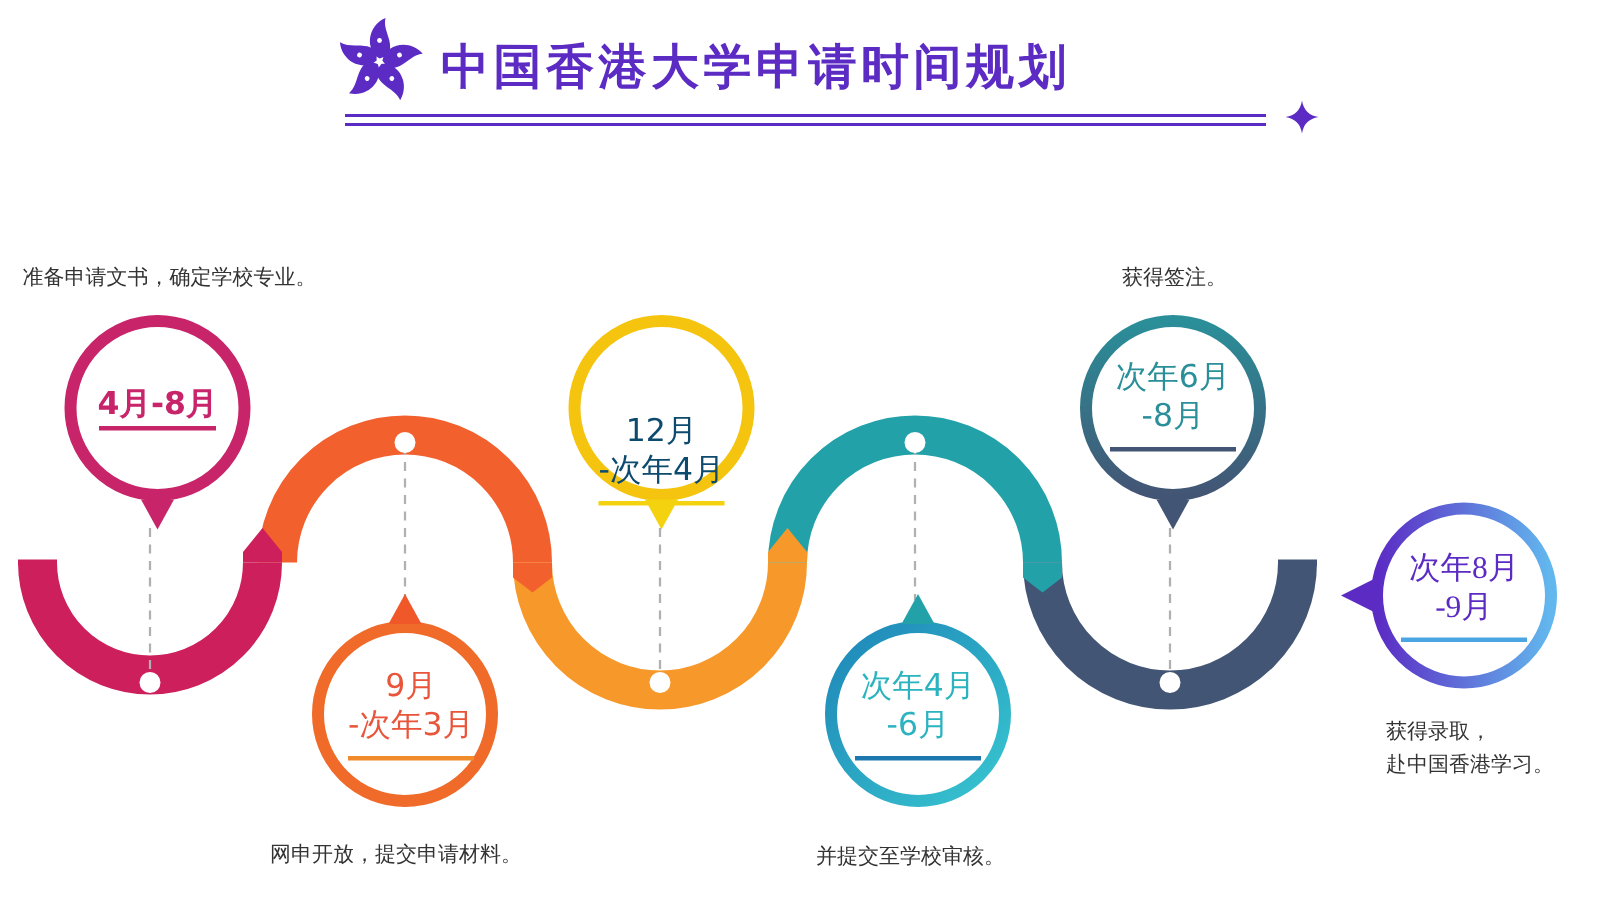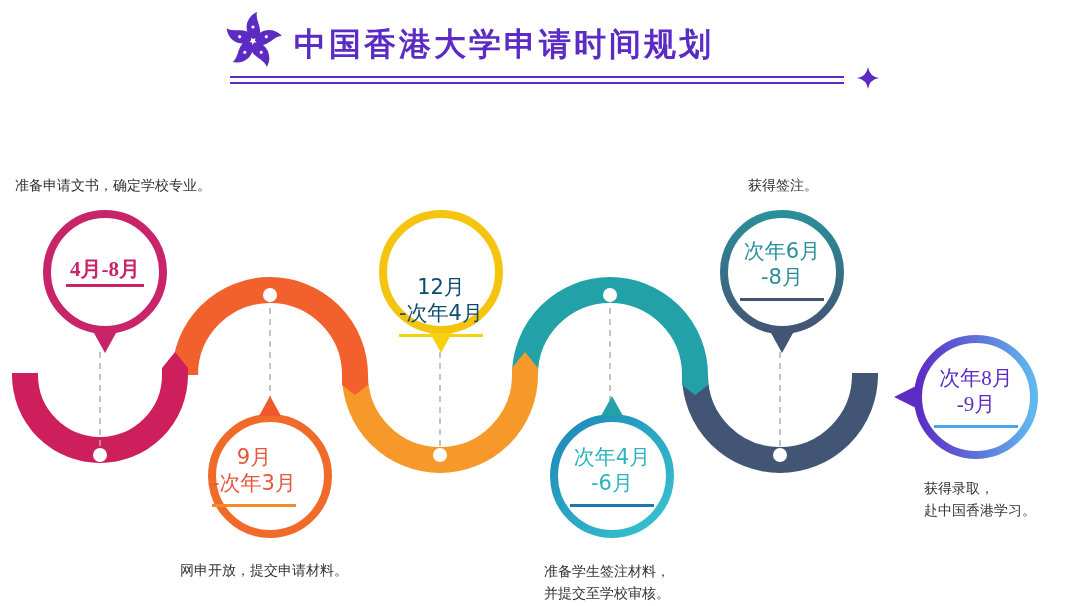--- a/index.html
+++ b/index.html
@@ -130,26 +130,26 @@
         <linearGradient id="gPurple" x1="0" y1="0" x2="1" y2="0">
           <stop offset="0" stop-color="#5b2bc4"></stop>
           <stop offset="1" stop-color="#62b8ee"></stop>
         </linearGradient>
       </defs>
     <circle cx="976" cy="397" r="58" fill="#fff" stroke="url(#gPurple)" stroke-width="8"></circle>
     <path d="M916,386 L916,408 L894,397 Z" fill="#5b2bc4"></path>
   </g>
 </svg>
 
-<div class="badge" style="left:55px; top:256px; width:100px; color:#c7246a; font-weight:bold;font-family:Liberation Serif, serif;">
+<div class="badge" style="left:55px; top:256px; width:100px; color:#c7246a; font-weight:bold;">
   <span>4月-8月</span>
   <span class="bar" style="width:78px; background:#c7246a; margin-top:2px;"></span>
 </div>
 
-<div class="badge" style="left:204px; top:444px; width:100px; color:#e8553a;">
+<div class="badge" style="left:224px; top:444px; width:100px; color:#e8553a;">
   <div>9月</div>
   <div>-次年3月</div>
   <span class="bar" style="width:84px; background:#f08a2a;"></span>
 </div>
 
 <div class="badge" style="left:391px; top:238px; width:100px; color:#0c4a6e;margin-top:36px;">
   <div>12月</div>
   <div>-次年4月</div>
   <span class="bar" style="width:84px; background:#f5d20f;"></span>
 </div>
@@ -174,21 +174,20 @@
 
 <div class="desc" style="left:15px; top:174px;">
   <div>准备申请文书，确定学校专业。</div>
 </div>
 <div class="desc" style="left:180px; top:559px;">
   <div>网申开放，提交申请材料。</div>
 </div>
 <div class="desc" style="left:360px; top:151px;">
 </div>
 <div class="desc" style="left:544px; top:560px;">
-  <div>准备学生签注材料，</div>
   <div>并提交至学校审核。</div>
 </div>
 <div class="desc" style="left:748px; top:174px;">
   <div>获得签注。</div>
 </div>
 <div class="desc" style="left:924px; top:477px;">
   <div>获得录取，</div>
   <div>赴中国香港学习。</div>
 </div>
 

